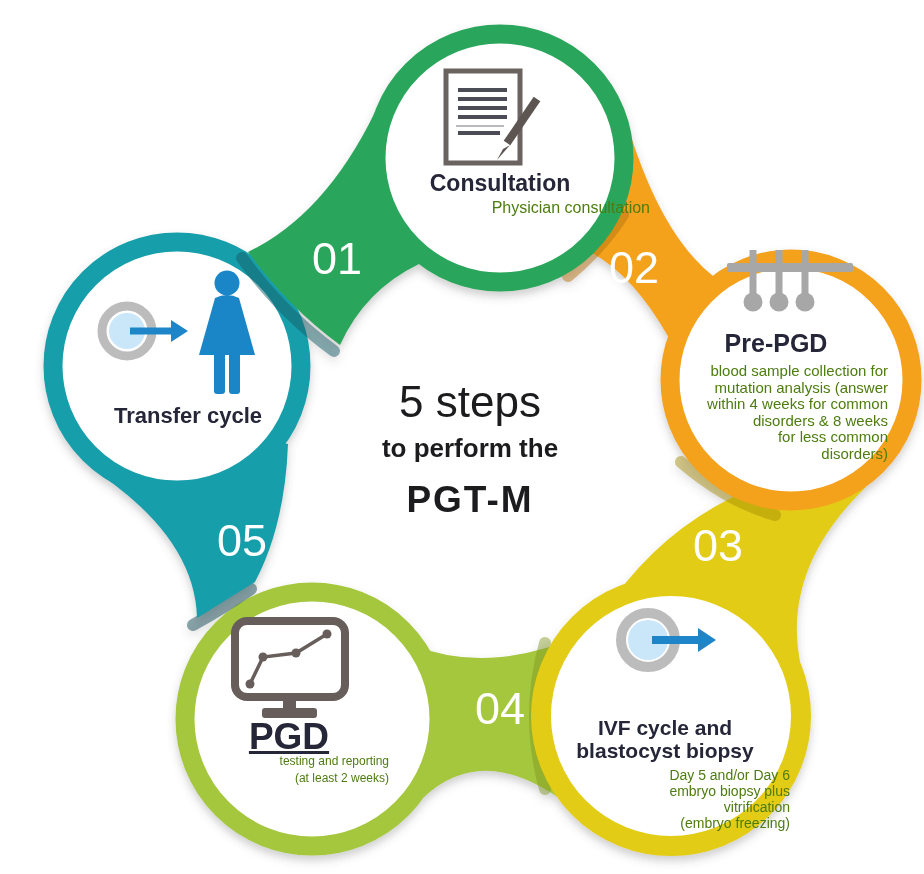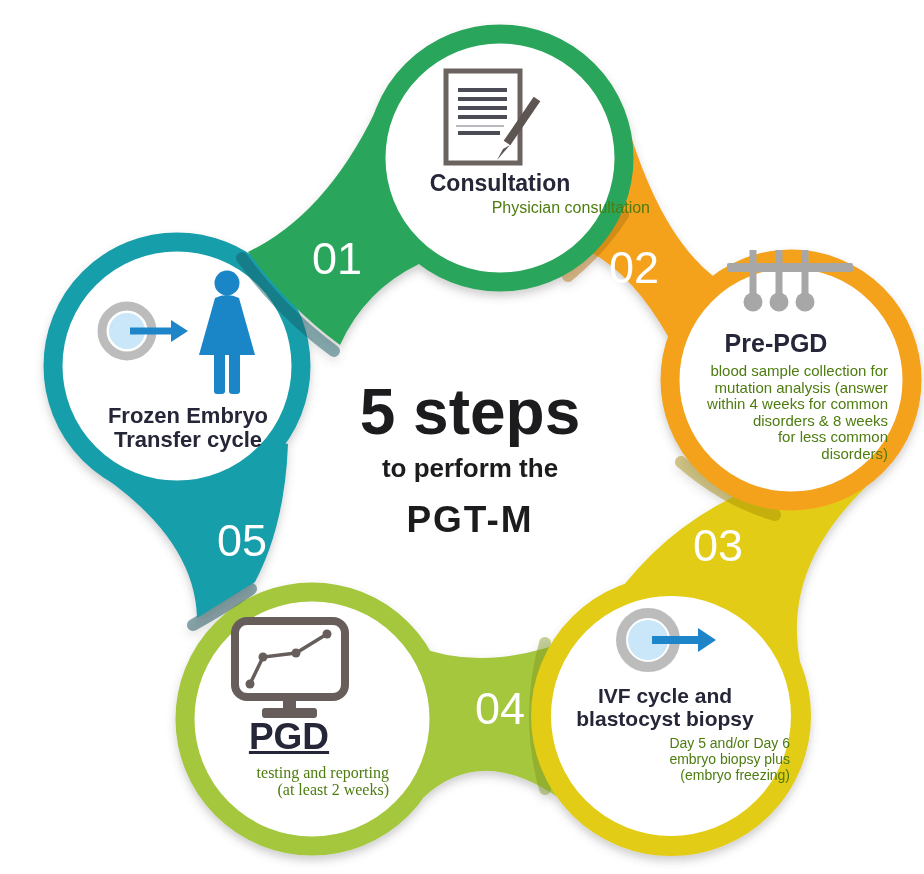--- a/index.html
+++ b/index.html
@@ -12,30 +12,30 @@
   .step-title{font-weight:bold;color:#262639;}
   .step-desc{color:#4d7c0f;text-align:right;}
   .step-desc span{display:block;}
   .s1{left:350px;top:171px;width:300px;}
   .s1 .step-title{font-size:23px;line-height:25px;}
   .s1 .step-desc{font-size:16px;line-height:18px;margin-top:3px;}
   .s2{left:664px;top:330px;width:224px;}
   .s2 .step-title{font-size:25px;line-height:26px;}
   .s2 .step-desc{font-size:15px;line-height:16.5px;margin-top:7px;}
   .s3{left:540px;top:684px;width:250px;}
-  .s3 .step-title{font-size:21px;line-height:23px;}
+  .s3 .step-title{font-size:21px;line-height:23px;margin-top:32px;}
   .s3 .step-desc{font-size:14px;line-height:16px;margin-top:5px;}
   .s4{left:189px;top:722px;width:200px;}
   .s4 .step-title{font-size:37px;line-height:30px;text-decoration:underline;}
-  .s4 .step-desc{font-size:16px;line-height:17px;margin-top:12px;font-family:Liberation Serif, serif;}
+  .s4 .step-desc{font-size:12px;line-height:17px;margin-top:1px;}
   .s5{left:84px;top:404px;width:208px;}
   .s5 .step-title{font-size:22px;line-height:24px;}
   .center-text{position:absolute;left:320px;top:380px;width:300px;
                text-align:center;color:#1c1c1e;}
-  .center-line1{font-size:64px;font-weight:bold;line-height:1;}
+  .center-line1{font-size:44px;font-weight:normal;line-height:1;}
   .center-line2{font-size:26px;font-weight:bold;margin-top:9px;}
   .center-line3{font-size:37px;font-weight:bold;letter-spacing:2px;margin-top:15px;}
   .step-title span{display:block;}
 </style>
 </head>
 <body>
 
 <div class="stage">
 
   <svg class="diagram" width="924" height="874" viewBox="0 0 924 874">
@@ -154,35 +154,35 @@
   </div>
 
   <div class="step-text s3">
     <div class="step-title">
       <span>IVF cycle and</span>
       <span>blastocyst biopsy</span>
     </div>
     <div class="step-desc">
       <span>Day 5 and/or Day 6</span>
       <span>embryo biopsy plus</span>
+      <span>vitrification</span>
       <span>(embryo freezing)</span>
     </div>
   </div>
 
   <div class="step-text s4">
     <div class="step-title">PGD</div>
     <div class="step-desc">
       <span>testing and reporting</span>
       <span>(at least 2 weeks)</span>
     </div>
   </div>
 
   <div class="step-text s5">
     <div class="step-title">
-      <span>Frozen Embryo</span>
       <span>Transfer cycle</span>
     </div>
   </div>
 
   <div class="center-text">
     <div class="center-line1">5 steps</div>
     <div class="center-line2">to perform the</div>
     <div class="center-line3">PGT-M</div>
   </div>
 

